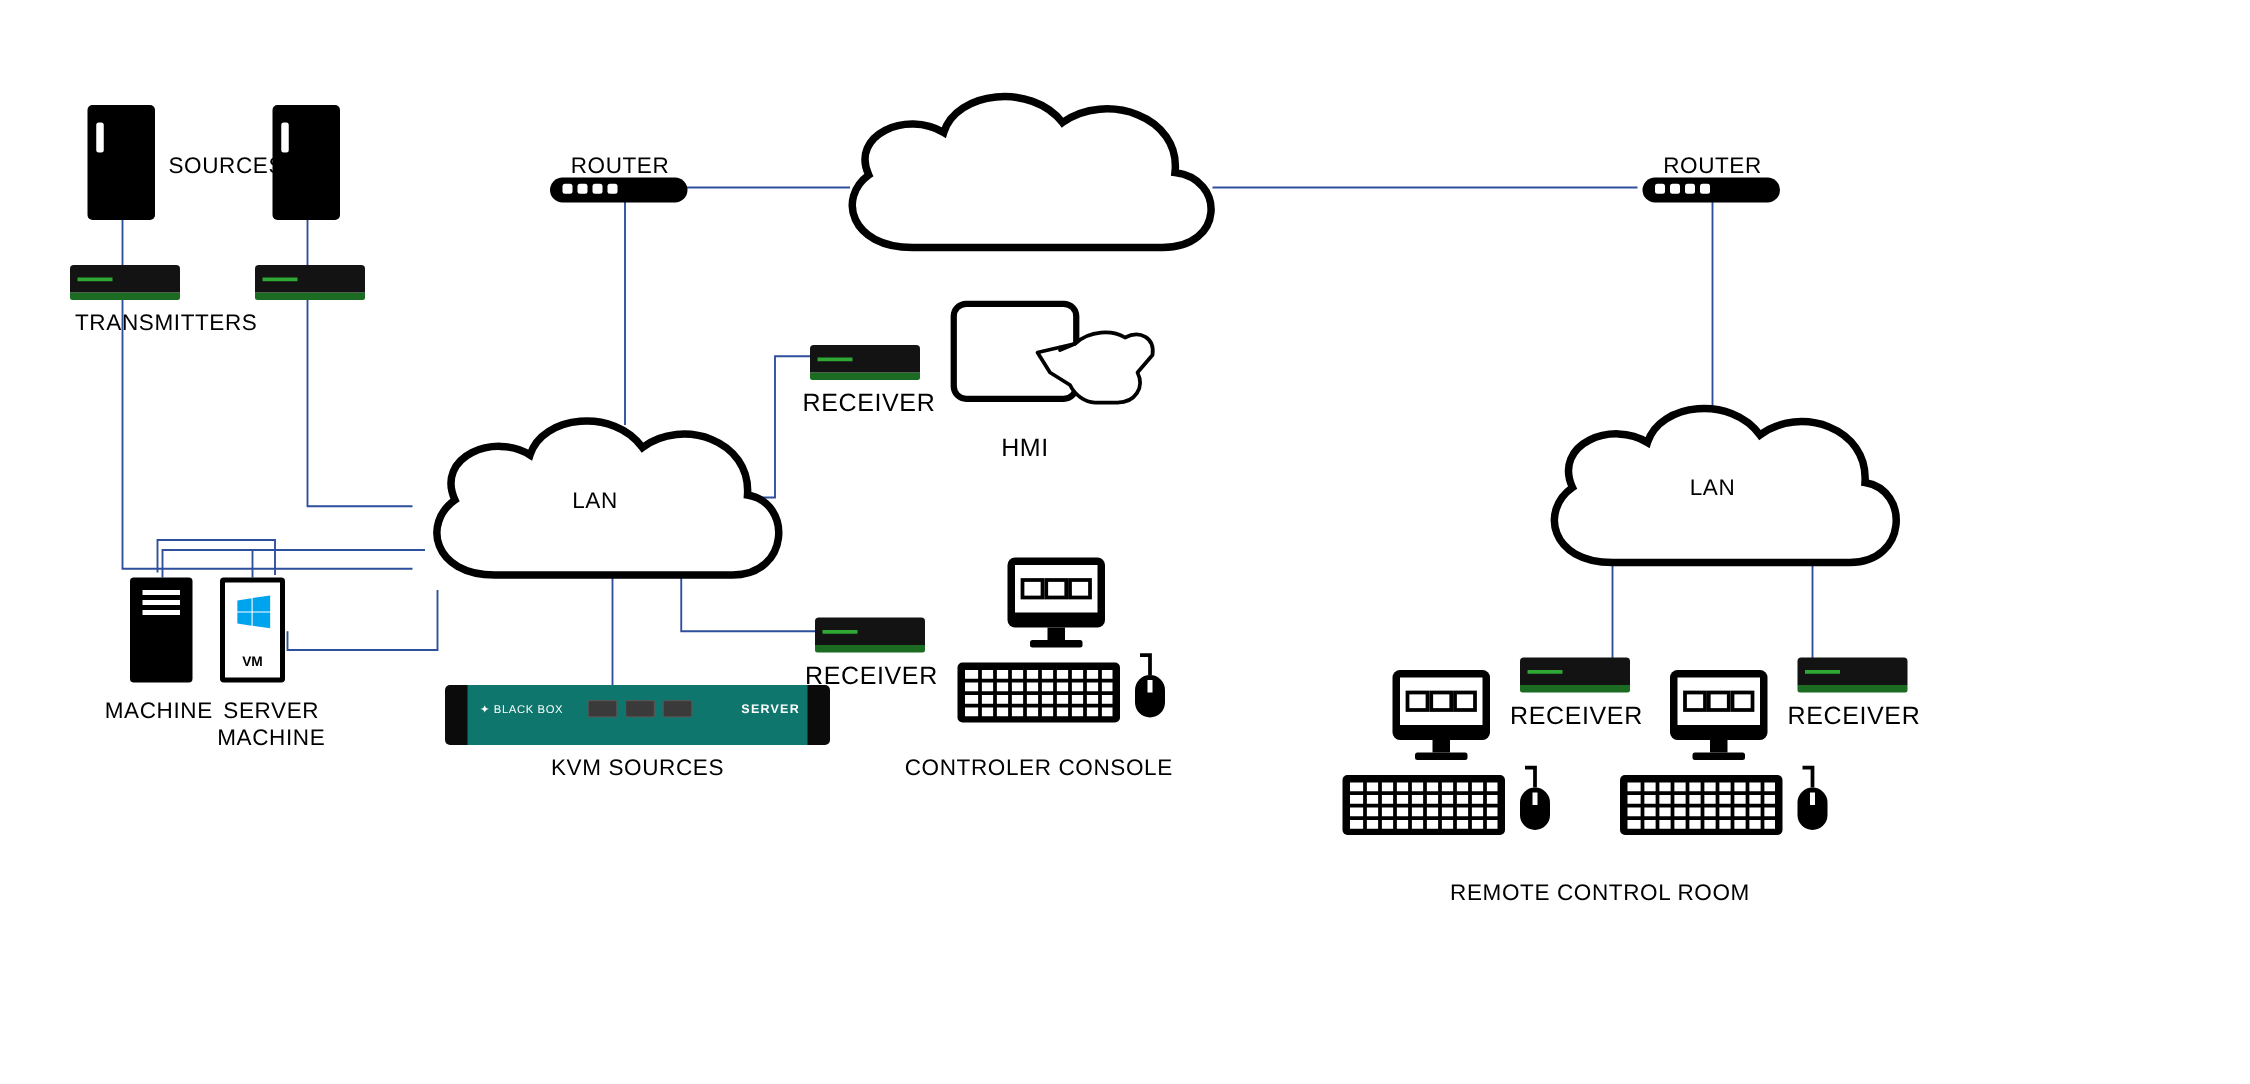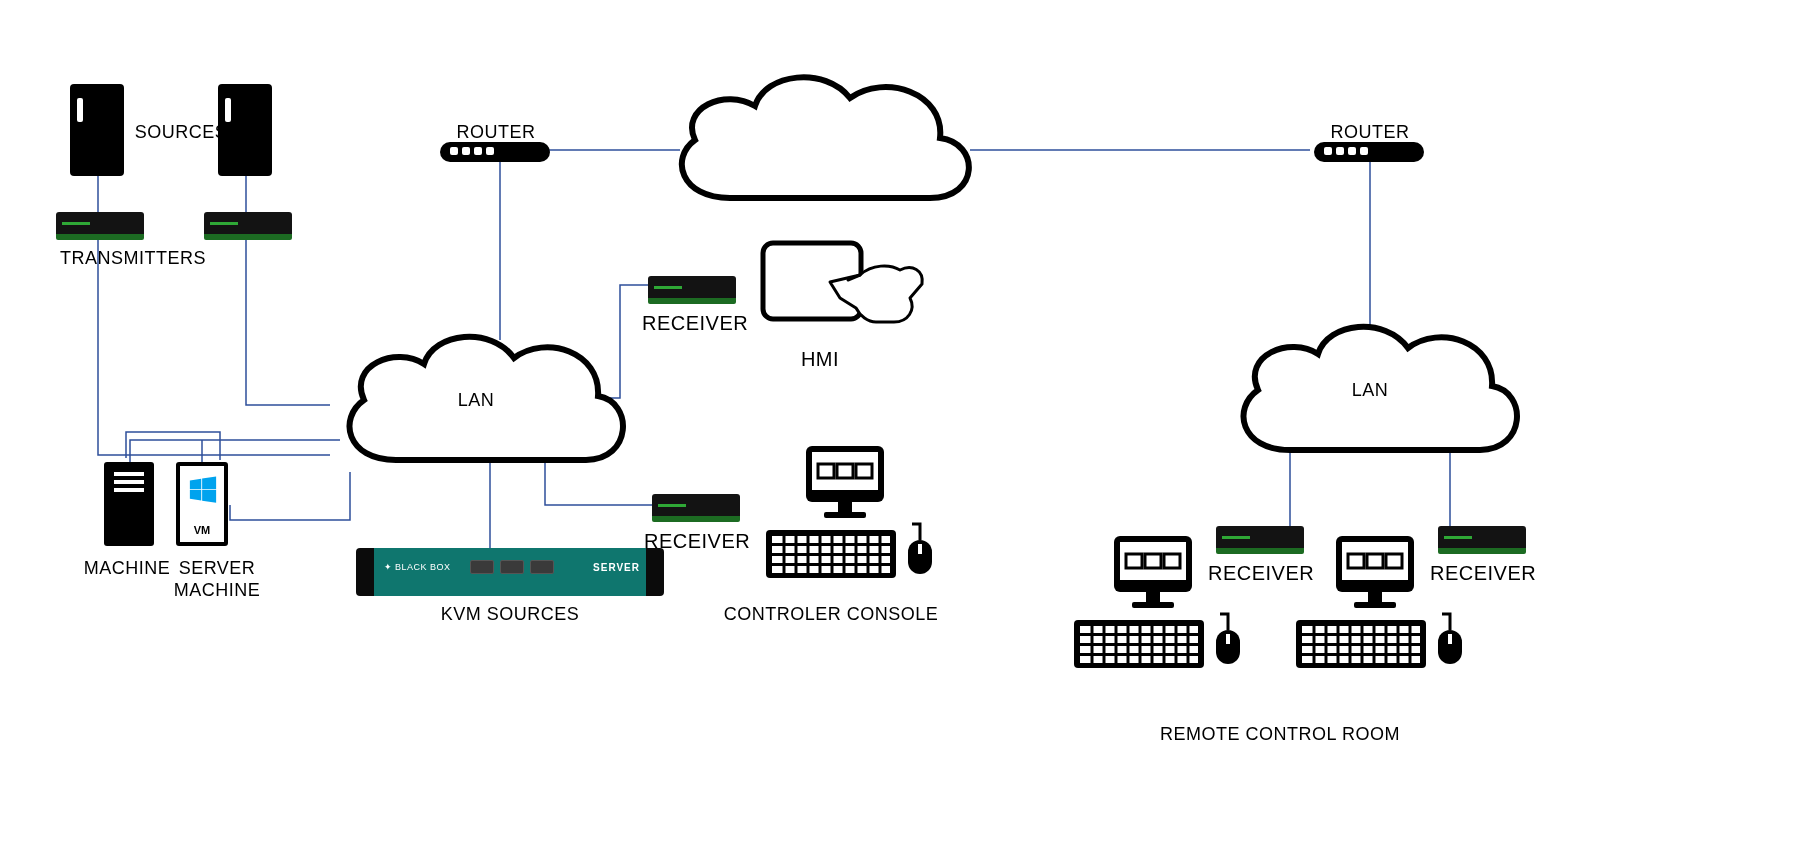--- a/index.html
+++ b/index.html
@@ -541,15 +541,15 @@
         </g>
       </g>
       <g fill="#000">
         <rect x="146" y="96" width="24" height="34" rx="12"></rect>
         <rect x="156" y="100" width="4" height="10" fill="#fff"></rect>
         <path d="M158 96 V 80 H 150" stroke="#000" stroke-width="3" fill="none"></path>
       </g>
     </svg>
   </div>
 
-  <div class="label" style="left:1130px; top:724px; width:300px;">REMOTE CONTROL ROOM</div>
+  <div class="label" style="left:1130px; top:704px; width:300px;">REMOTE CONTROL ROOM</div>
 
 </div>
 
 </body></html>

